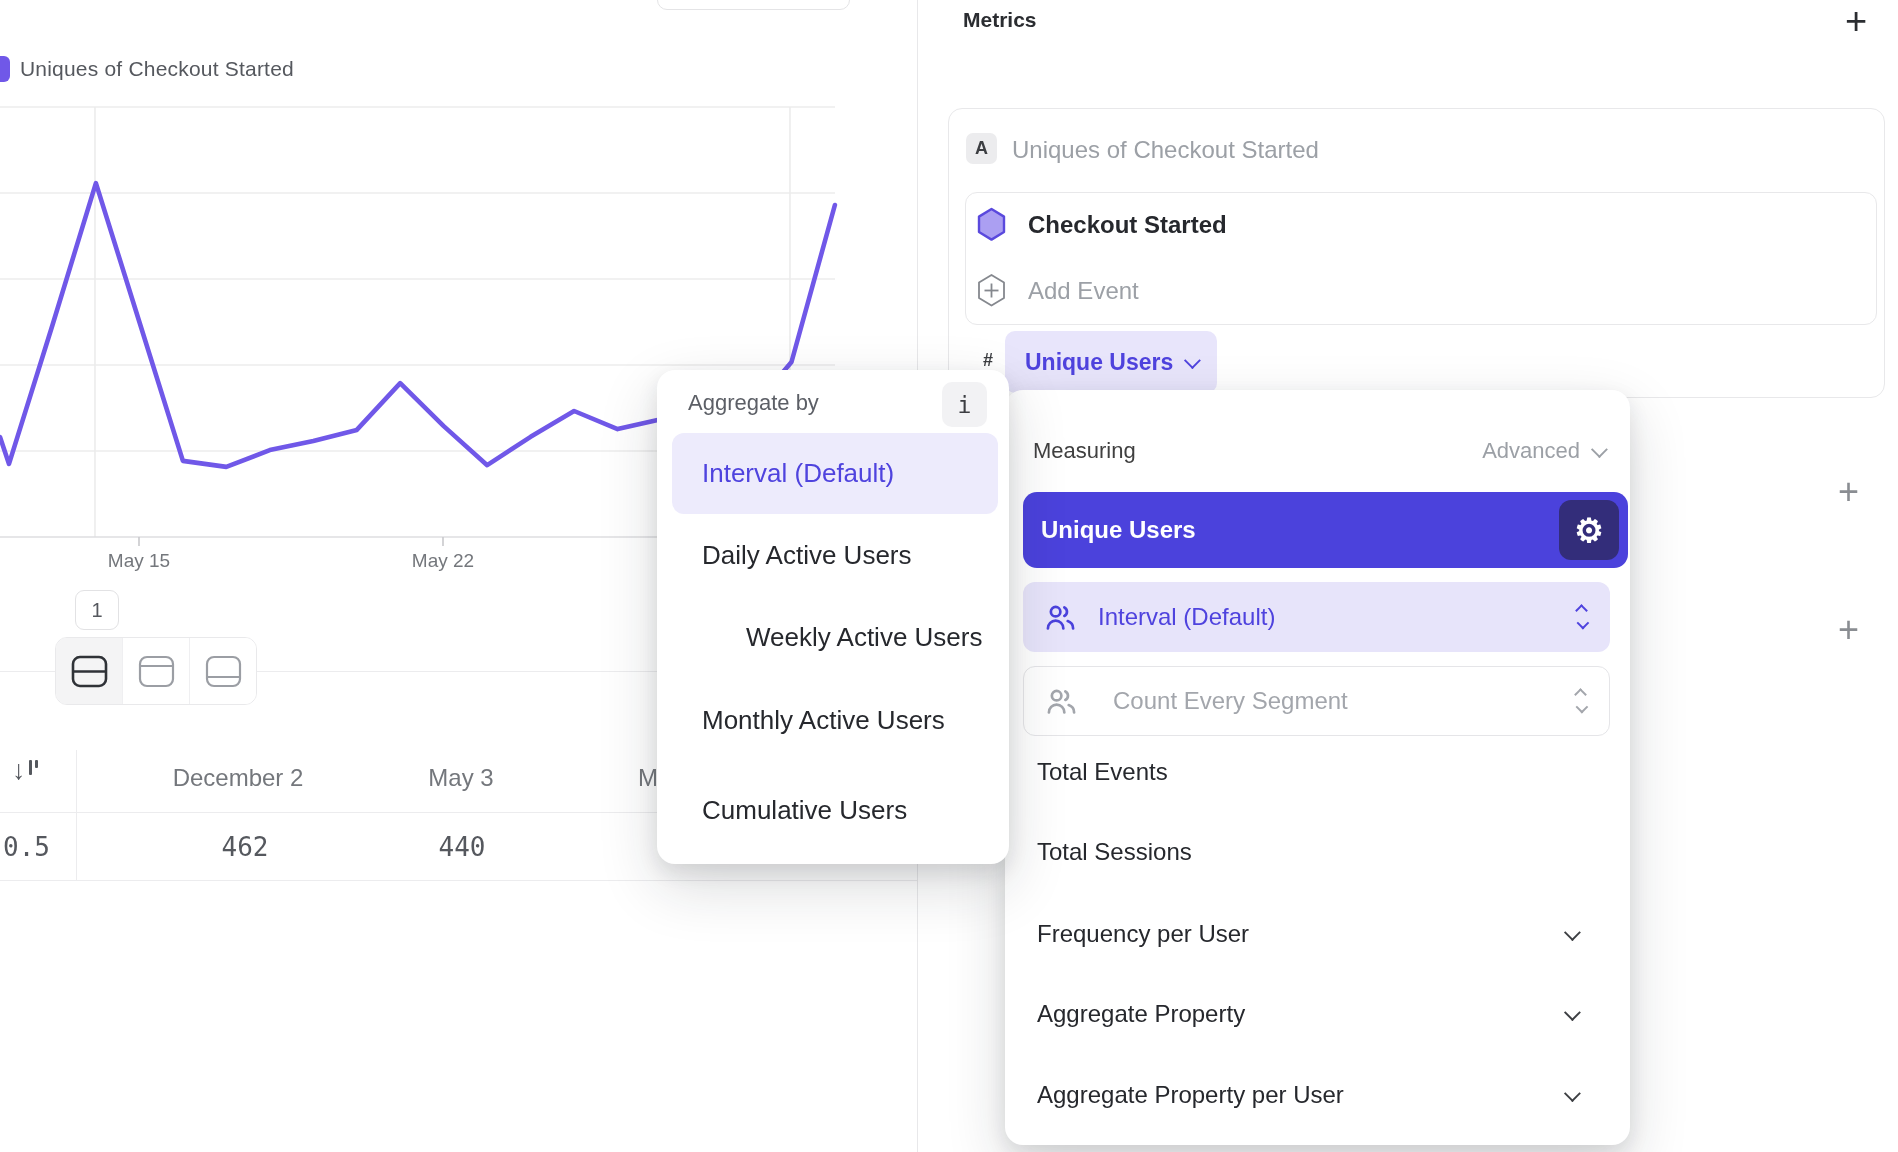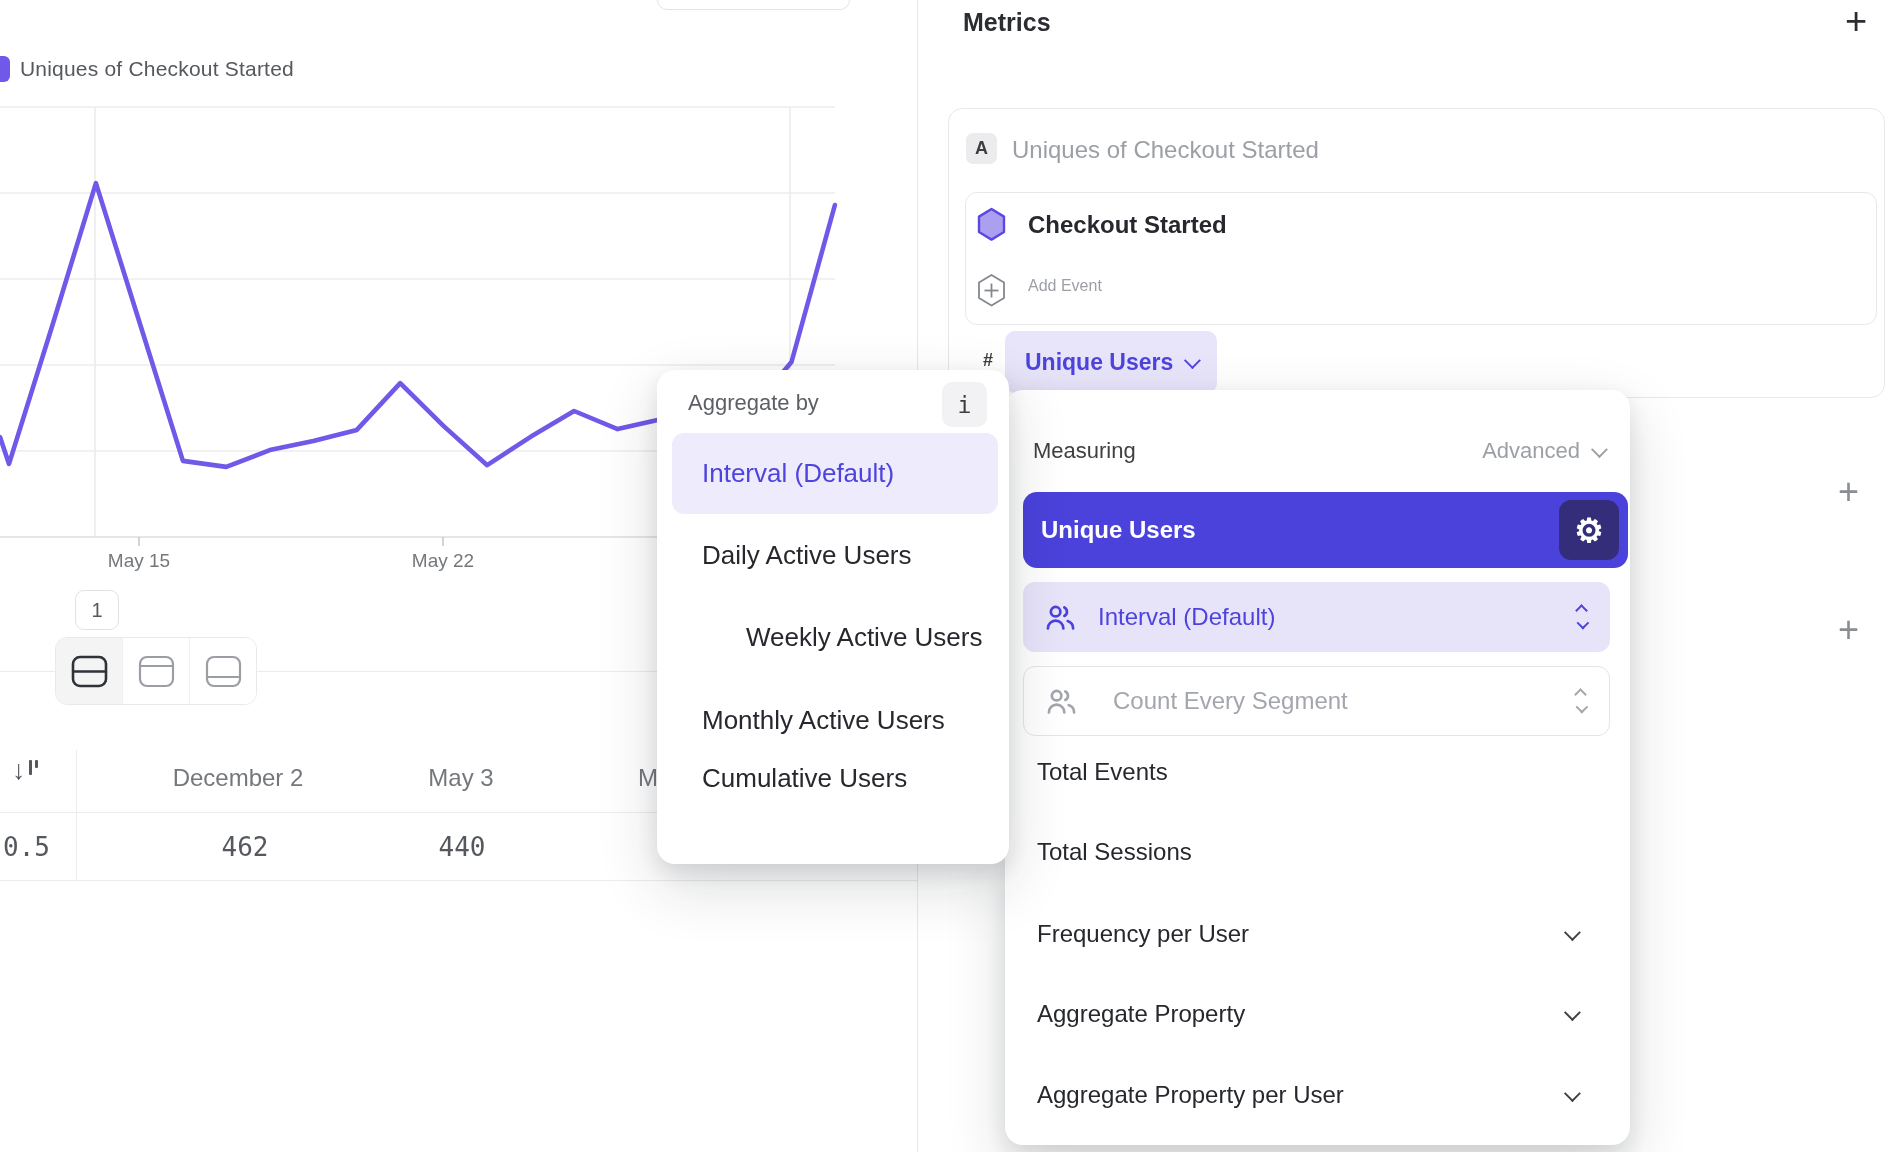--- a/index.html
+++ b/index.html
@@ -31,33 +31,33 @@
   .tbl-bottom-line{left:0;top:880px;width:917px;height:1px;background:#ececee;}
   .sorticon{left:12px;top:757px;color:#55585e;display:flex;align-items:flex-start;gap:3px;}
   .sorticon .arr{font-size:27px;line-height:1;}
   .sorticon i{display:inline-block;width:3px;background:#55585e;border-radius:1px;}
   .th{top:764px;font-size:24px;color:#74777c;transform:translateX(-50%);}
   .td{top:832px;font-size:26px;color:#55585e;transform:translateX(-50%);
       font-family:"DejaVu Sans Mono",monospace;}
   .row-label{left:0;top:832px;width:50px;text-align:right;font-size:26px;color:#55585e;
              font-family:"DejaVu Sans Mono",monospace;}
   
-  .metrics-title{left:963px;top:8px;font-size:25px;font-weight:700;color:#2b2d31;}
+  .metrics-title{left:963px;top:8px;font-size:21px;font-weight:700;color:#2b2d31;}
   .plus{color:#2b2d31;font-size:38px;font-weight:300;line-height:1;}
   .plus.gray{color:#8a8d92;font-size:36px;}
   .outer-card{left:948px;top:108px;width:935px;height:288px;border:1.5px solid #e8e8ea;
               border-radius:14px;background:#fff;}
   .series-badge{left:966px;top:133px;width:31px;height:31px;background:#ececee;
                 border-radius:7px;display:flex;align-items:center;justify-content:center;
                 font-size:18px;font-weight:700;color:#3c3e42;}
   .series-title{left:1012px;top:136px;font-size:24px;color:#9ca0a6;}
   .inner-card{left:965px;top:192px;width:910px;height:131px;border:1.5px solid #e8e8ea;
               border-radius:12px;background:#fff;}
   .event-row-text{font-size:24px;font-weight:600;color:#26282d;}
-  .addevent-text{font-size:16px;color:#9ca0a6;}
+  .addevent-text{font-size:24px;color:#9ca0a6;}
   .hash{left:983px;top:350px;font-size:18px;font-weight:600;color:#3c3e42;}
   .chip{left:1005px;top:331px;height:62px;padding:0 20px;background:#e8e5fb;border-radius:10px;
         display:flex;align-items:center;gap:12px;color:#4f43de;font-size:23px;font-weight:600;}
   
   .panel{background:#fff;border-radius:18px;
          box-shadow:0 8px 20px rgba(25,28,40,.10),0 22px 60px rgba(25,28,40,.16);}
   .agg-panel{left:657px;top:370px;width:352px;height:494px;z-index:12;}
   .agg-head{position:absolute;left:31px;top:20px;font-size:22px;color:#5c5f66;}
   .info-btn{position:absolute;right:22px;top:12px;width:45px;height:45px;background:#f2f2f4;
             border-radius:10px;display:flex;align-items:center;justify-content:center;
@@ -192,21 +192,21 @@
 </div>
 
 <div class="abs panel agg-panel">
   <div class="agg-head">Aggregate by</div>
   <div class="info-btn">i</div>
   <div class="agg-selected">Interval (Default)</div>
   <div id="agg-options">
       <div class="agg-item" style="top: 170px;">Daily Active Users</div>
       <div class="agg-item" style="top: 252px; margin-left: 44px;">Weekly Active Users</div>
       <div class="agg-item" style="top: 335px;">Monthly Active Users</div>
-      <div class="agg-item" style="top: 393px;">Cumulative Users</div>
+      <div class="agg-item" style="top: 425px;">Cumulative Users</div>
     </div>
 </div>
 
 <div class="abs panel meas-panel">
   <div class="meas-head">Measuring</div>
   <div class="advanced">
     <span>Advanced</span>
     <span class="chev"></span>
   </div>
   <div class="meas-selected">

